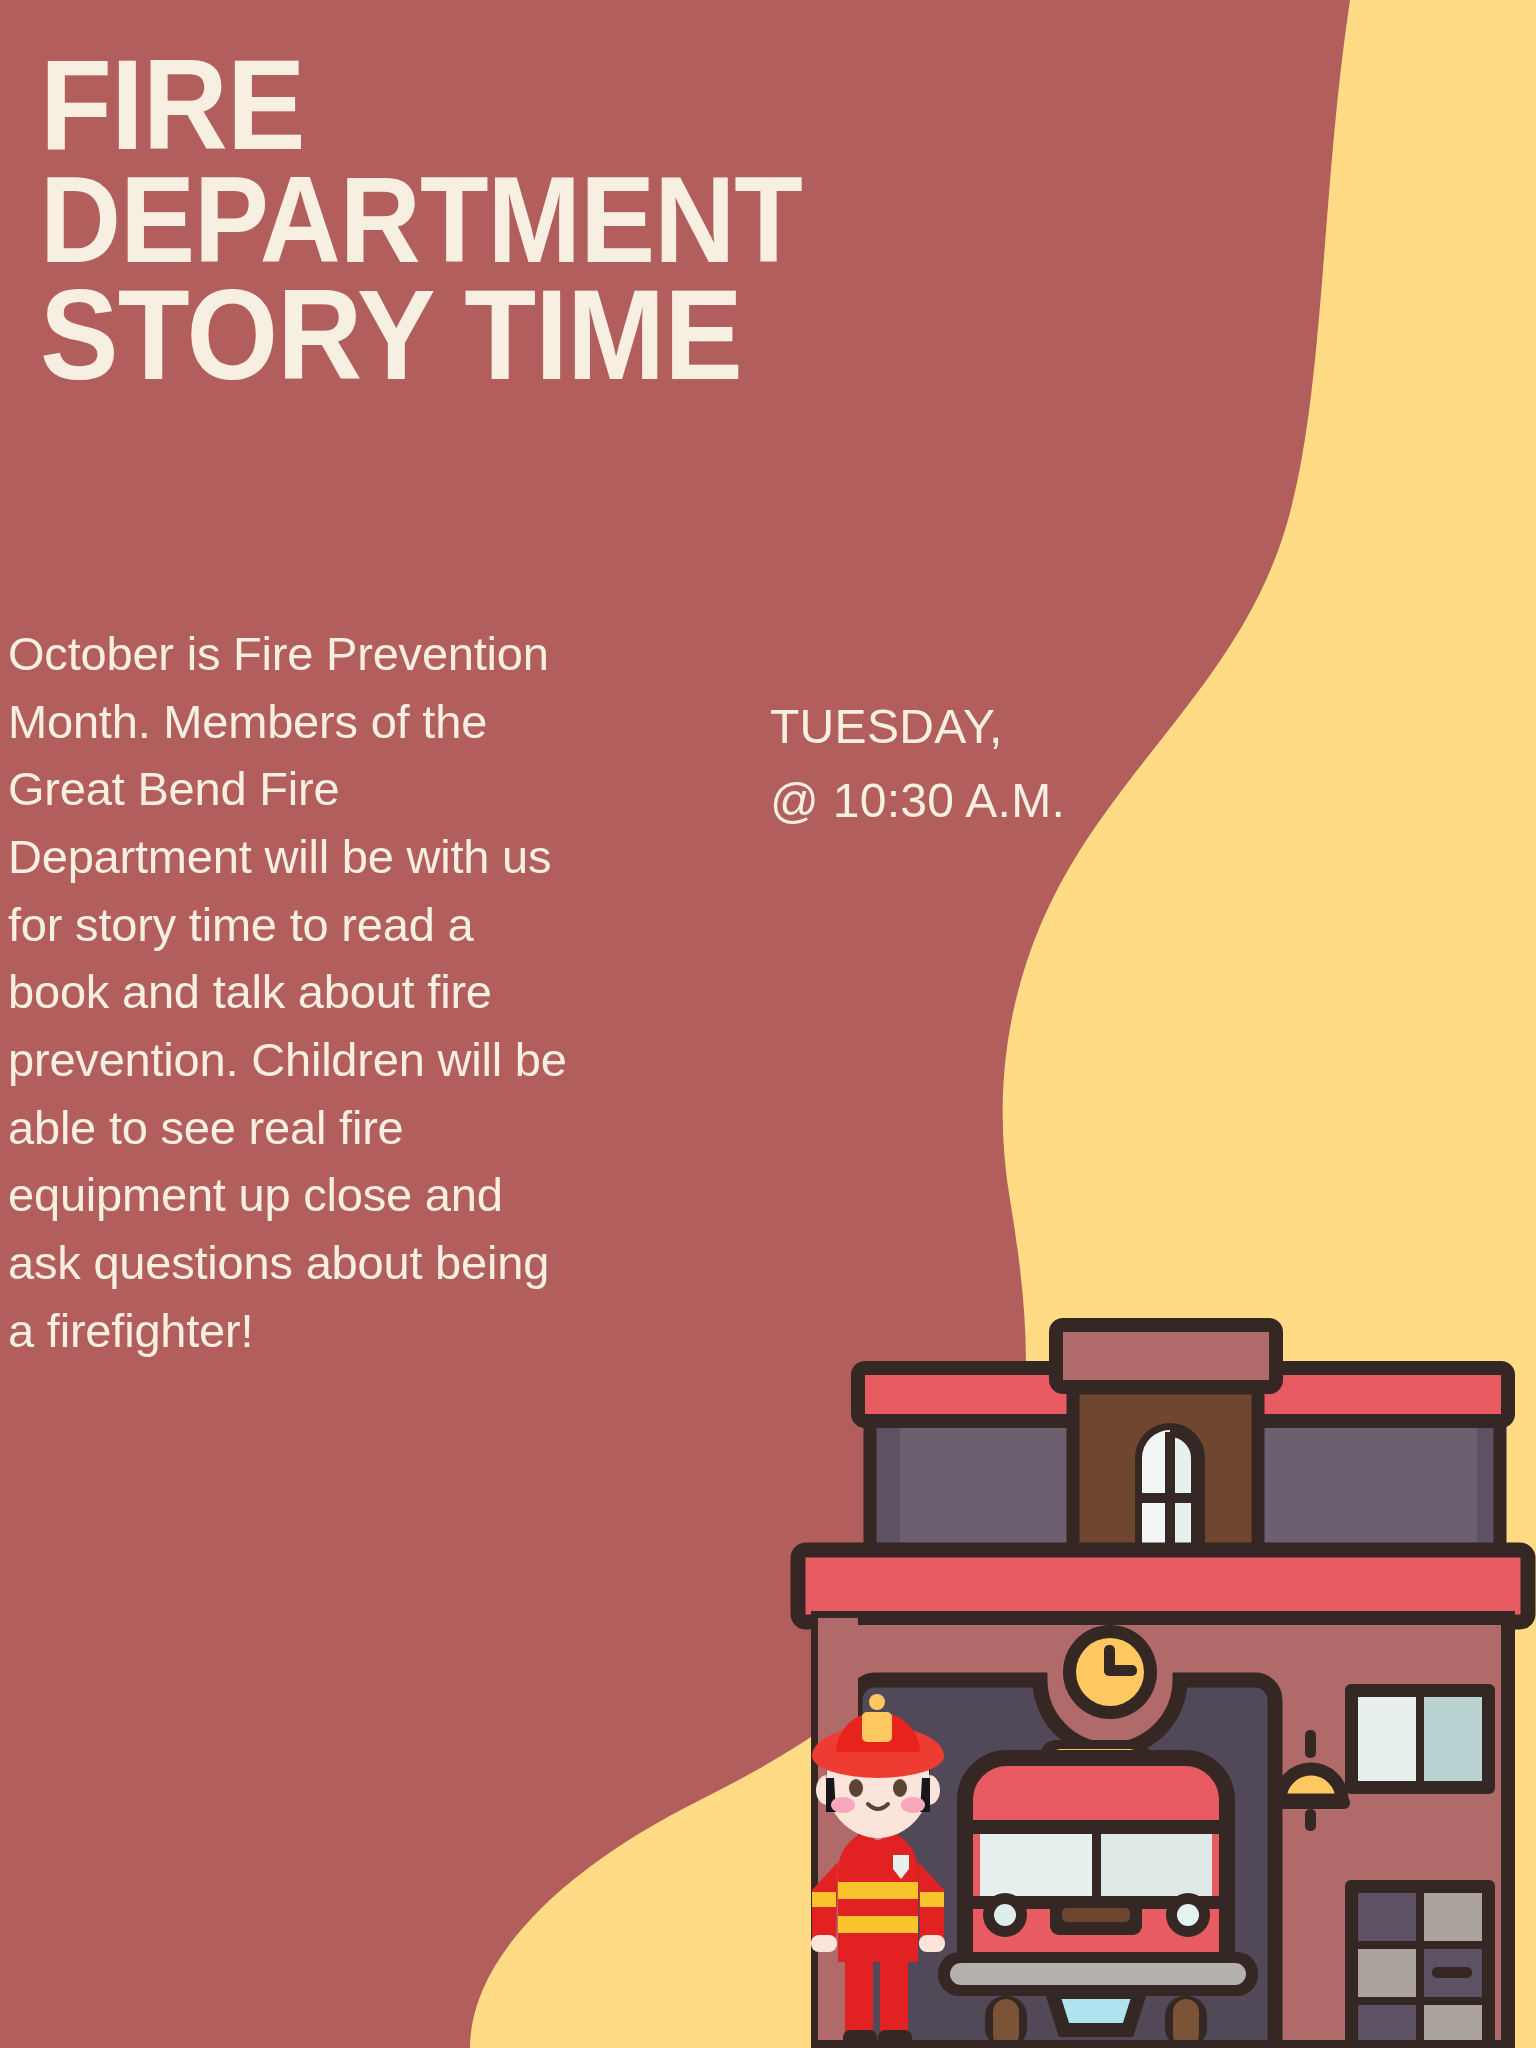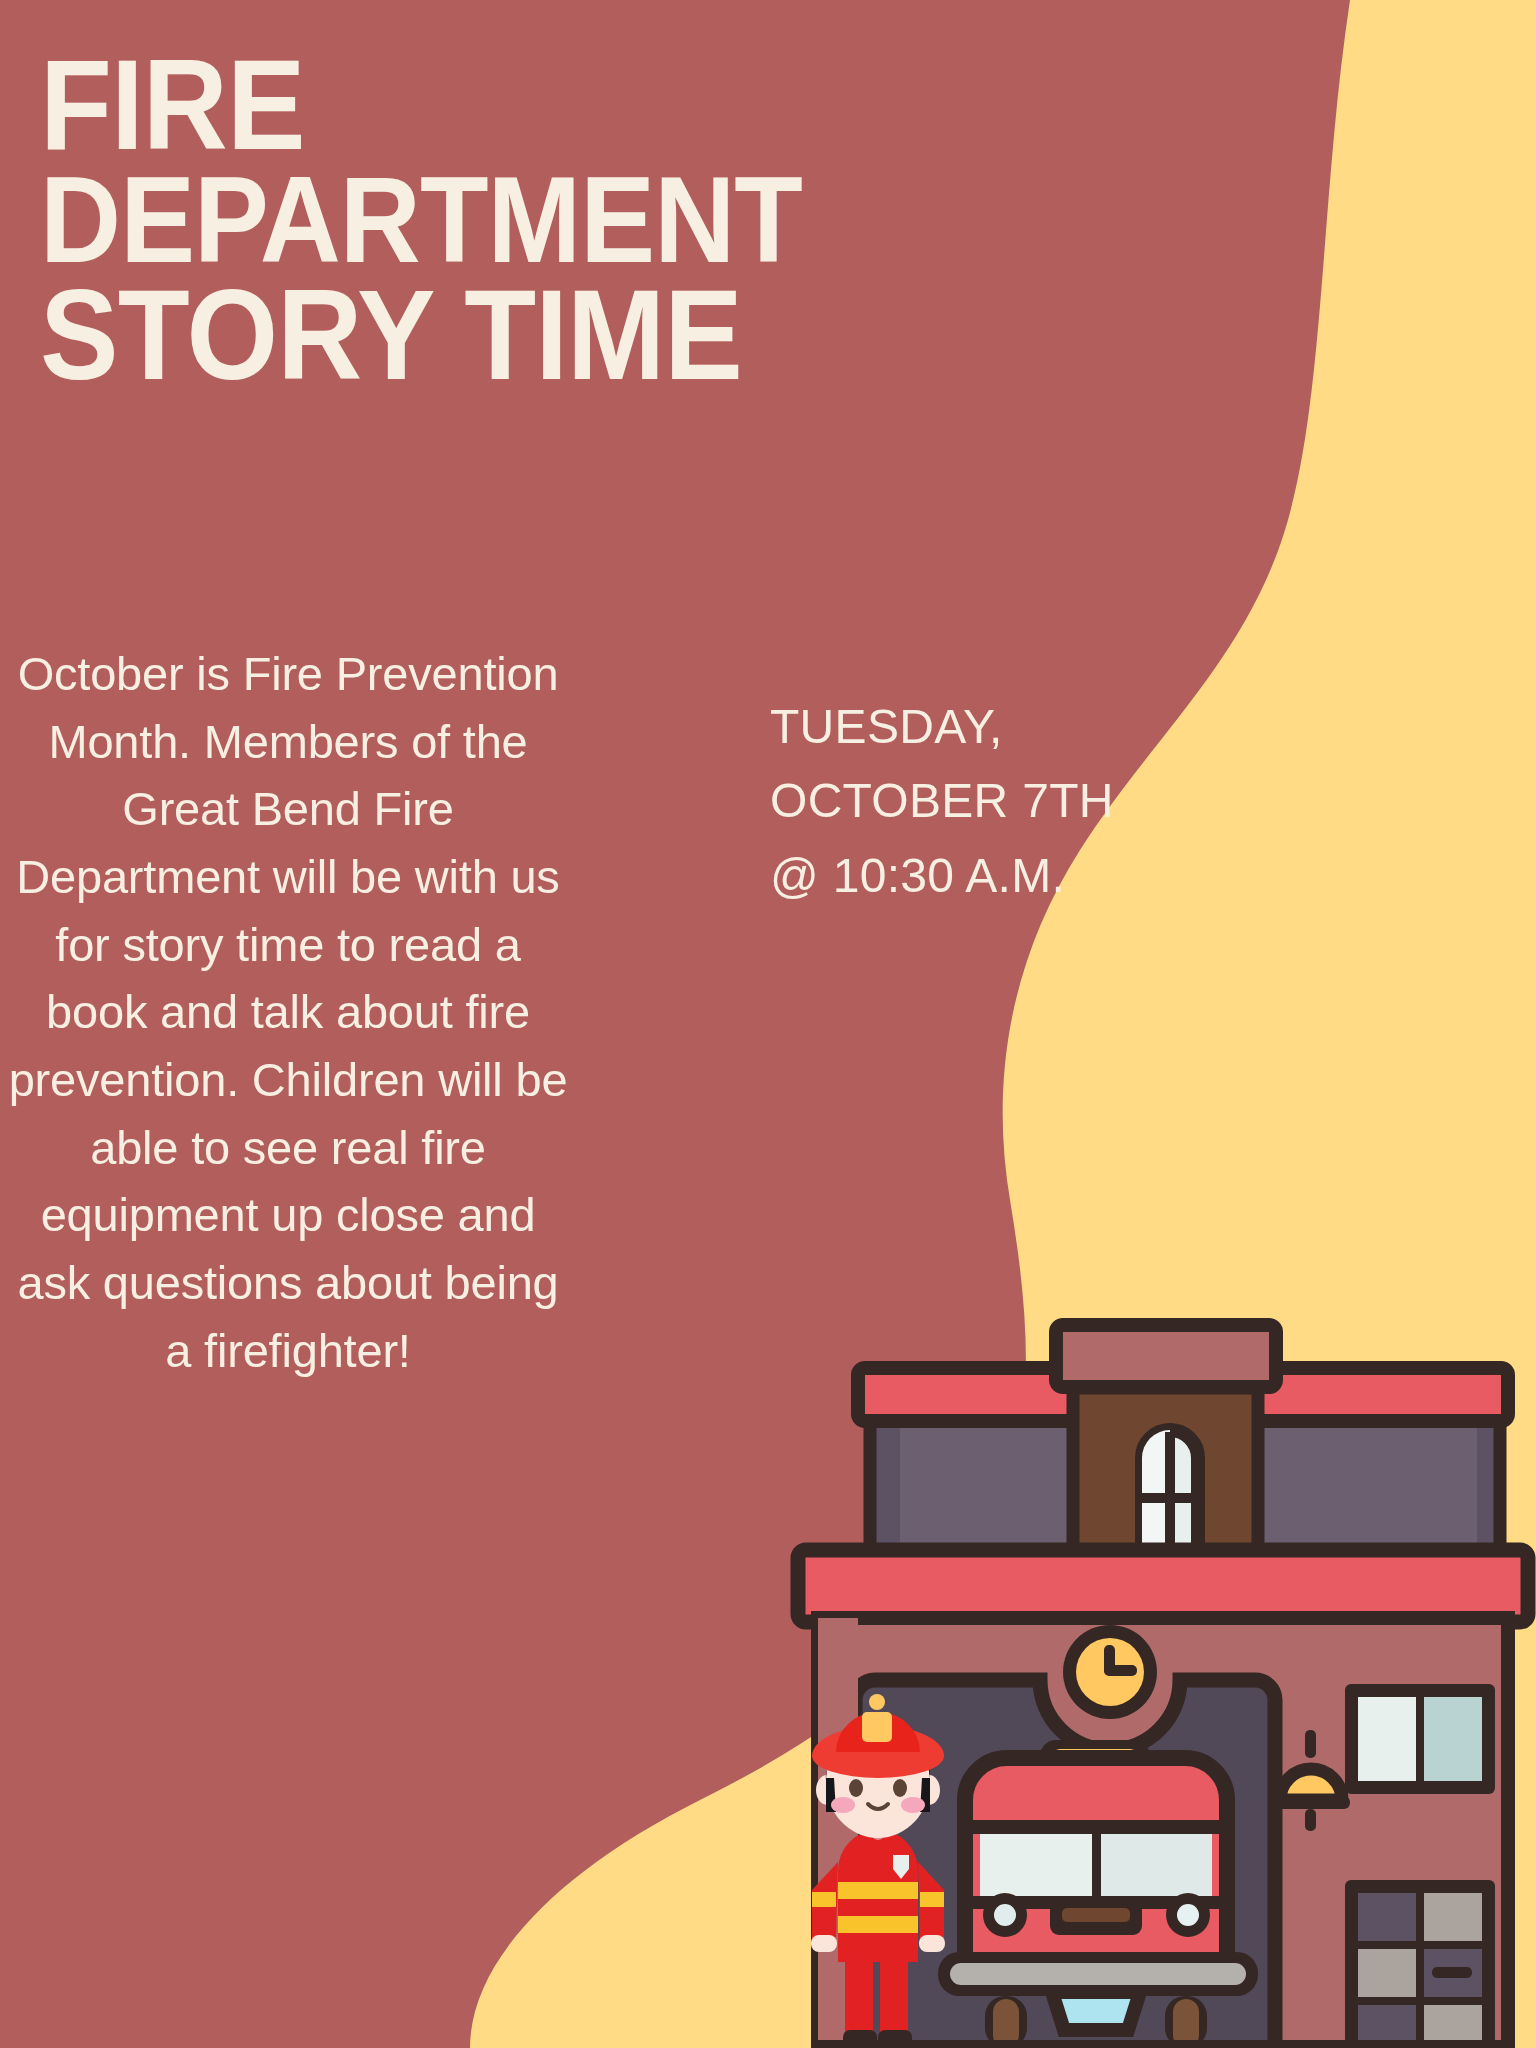--- a/index.html
+++ b/index.html
@@ -43,23 +43,23 @@
     white-space: nowrap;
     margin: 0;
   }
   #title-line-2 { font-size: 122px; }
   #title-line-3 { font-size: 128px; }
 
   
   #body-text {
     position: absolute;
     left: 8px;
-    top: 640px;
+    top: 620px;
     width: 560px;
-    text-align: center;
+    text-align: left;
     color: #f7f0e2;
     font-family: "Liberation Sans", sans-serif;
     font-weight: 300;
     font-size: 47px;
     line-height: 1.44;
     letter-spacing: -0.2px;
     z-index: 5;
   }
 
   
@@ -236,17 +236,16 @@
   <div id="title-block">
     <div class="title-line" id="title-line-1">FIRE</div>
     <div class="title-line" id="title-line-2">DEPARTMENT</div>
     <div class="title-line" id="title-line-3">STORY TIME</div>
   </div>
 
   <div id="body-text">October is Fire Prevention Month. Members of the Great Bend Fire Department will be with us for story time to read a book and talk about fire prevention. Children will be able to see real fire equipment up close and ask questions about being a firefighter!</div>
 
   <div id="date-block">
     <span class="date-line">TUESDAY,</span>
-    <span class="date-line">OCTOBER 7TH</span>
     <span class="date-line">@ 10:30 A.M.</span>
   </div>
 
 </div>
 
 </body></html>

